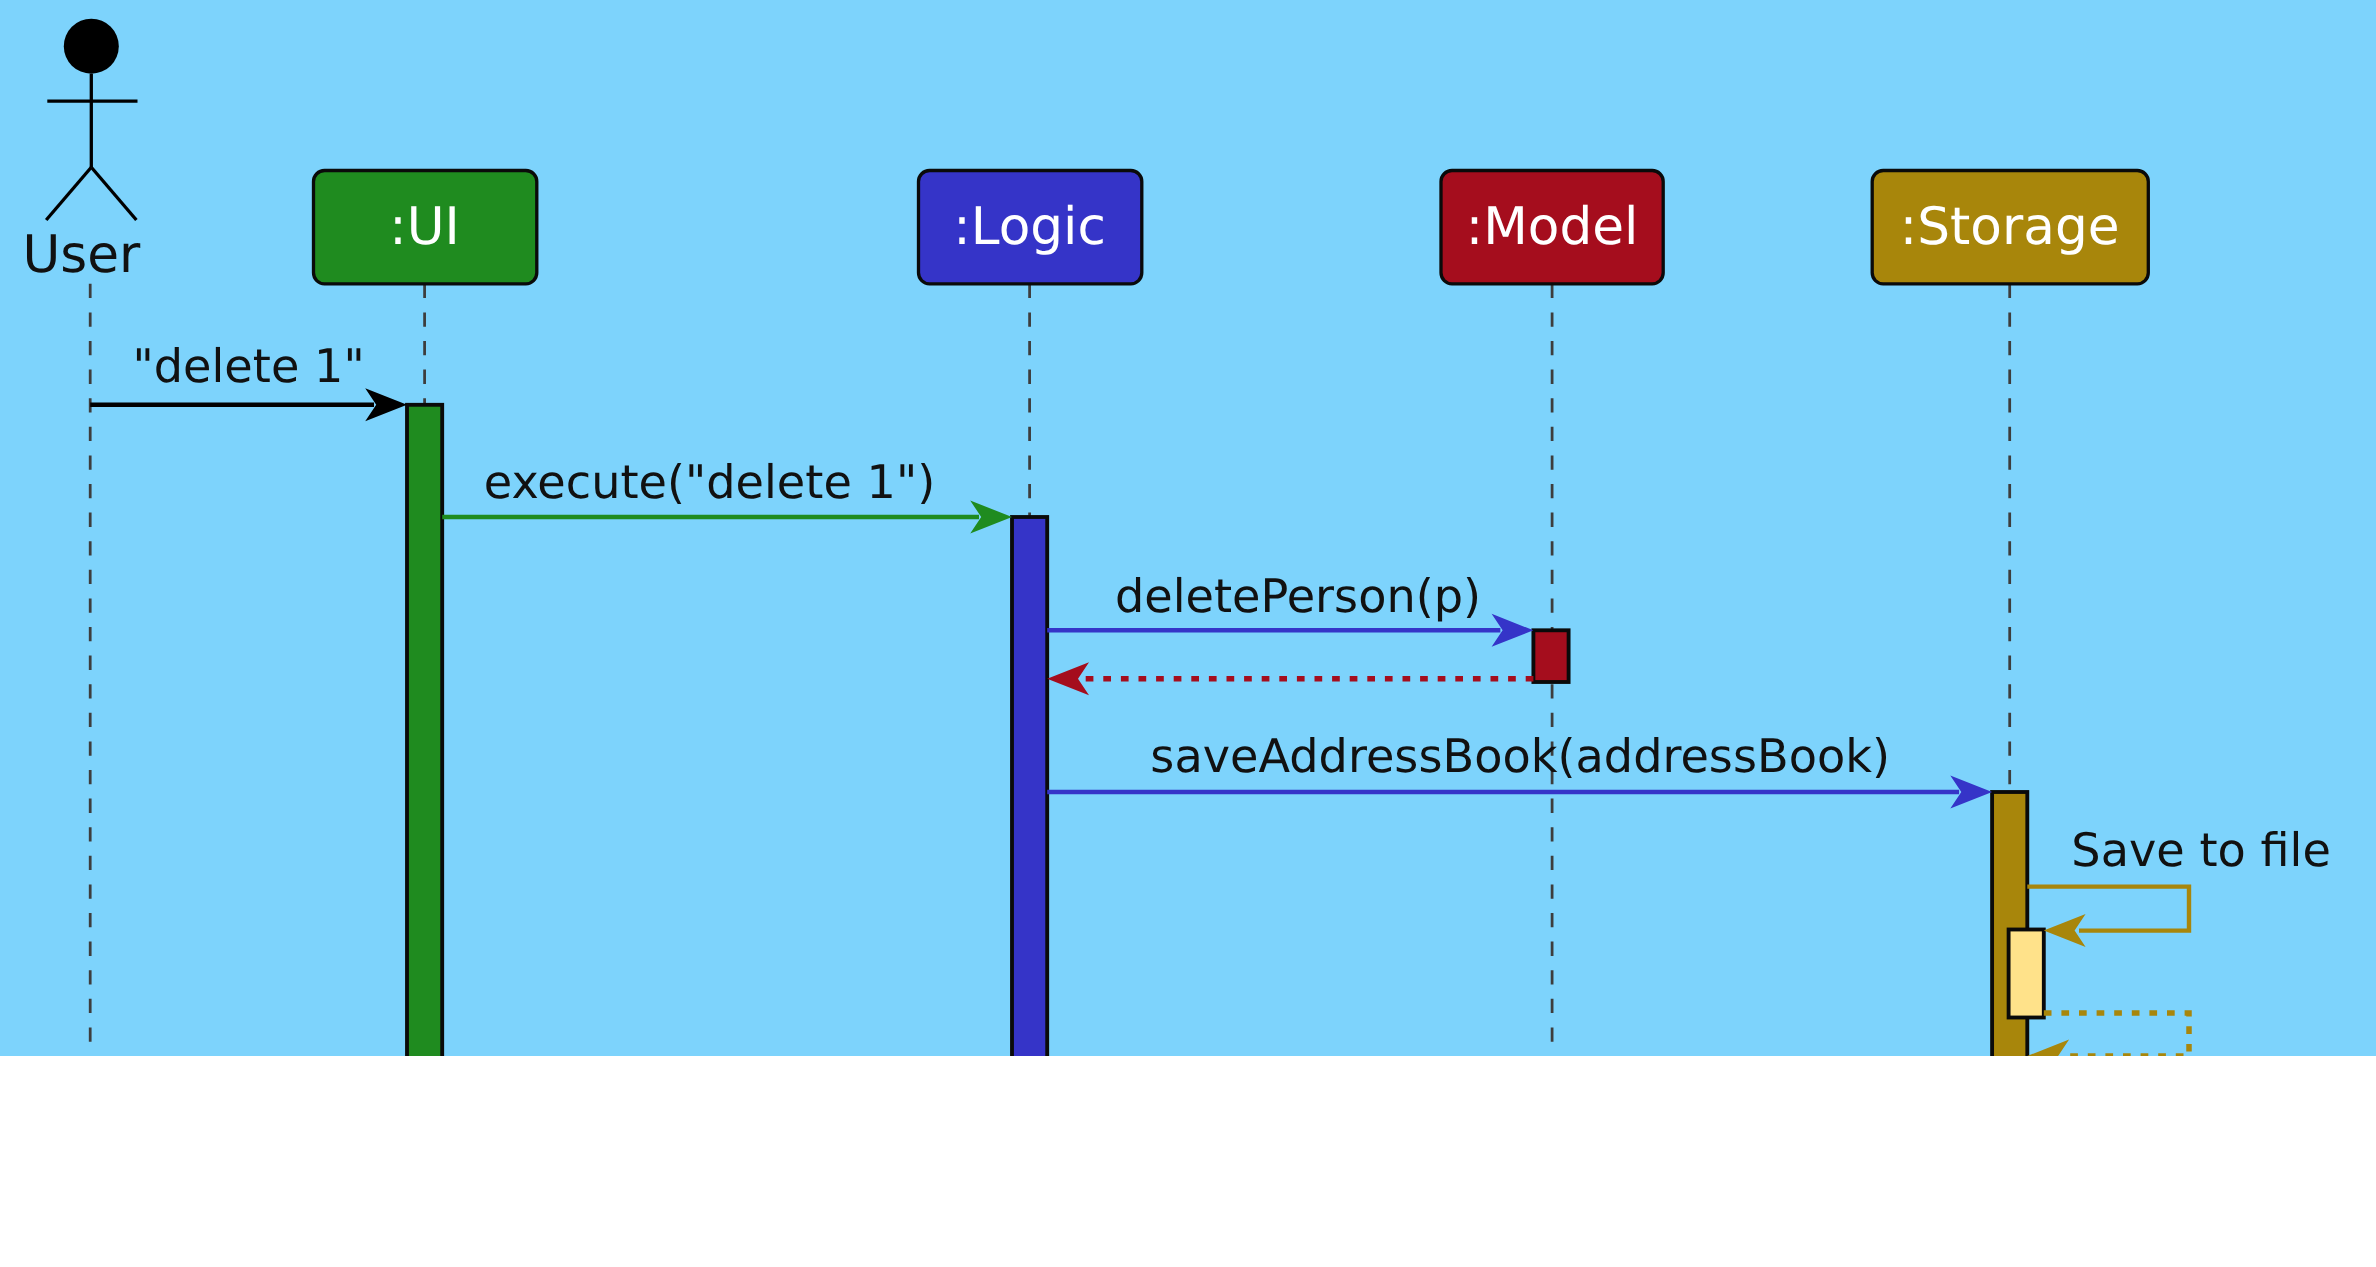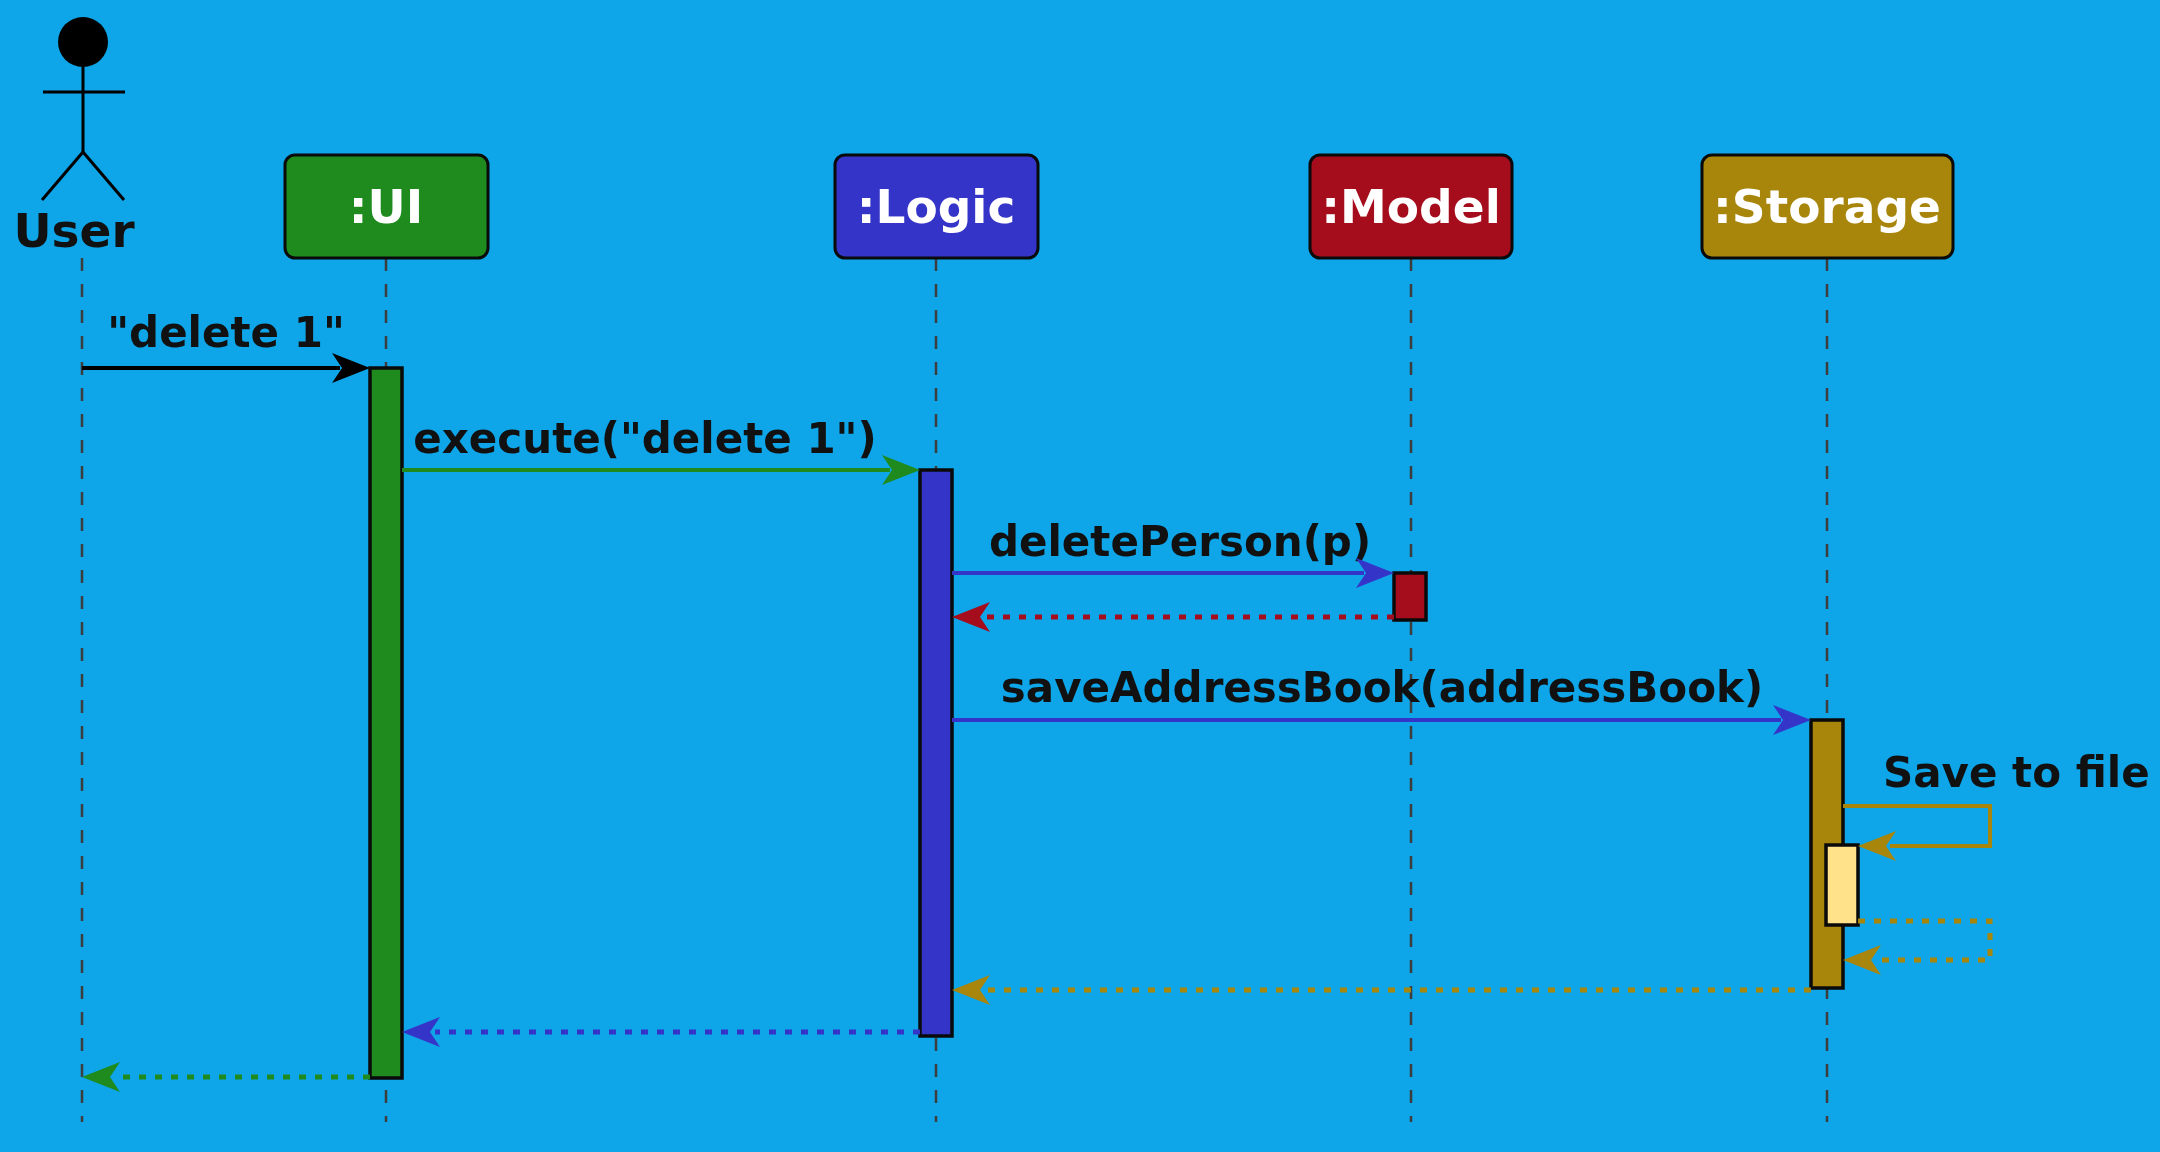--- a/index.html
+++ b/index.html
@@ -1,16 +1,16 @@
 <!DOCTYPE html>
 <html><head>
 <meta charset="utf-8">
 <style>
   html, body { margin: 0; padding: 0; background: #ffffff; }
-  #stage { position: relative; width: 2160px; height: 1152px; background: #0ea5e9; overflow: hidden; font-weight: bold; }
+  #stage { position: relative; width: 2160px; height: 960px; background: #7dd3fc; overflow: hidden; }
   svg { display: block; }
   text { font-family: "DejaVu Sans", "Liberation Sans", sans-serif; fill: #111111; }
   .msg-label { font-size: 42px; }
   .box-label { font-size: 47px; fill: #ffffff; }
   .actor-label { font-size: 47px; }
   .lifeline { stroke: #3d3d3d; stroke-width: 2.5; stroke-dasharray: 13 13; fill: none; }
   .bar { stroke: #0a0a0a; stroke-width: 3.5; }
   .headbox { stroke: #0a0a0a; stroke-width: 3; }
   .solid-msg { stroke-width: 4; fill: none; }
   .dashed-msg { stroke-width: 5; stroke-dasharray: 7 9; fill: none; }

